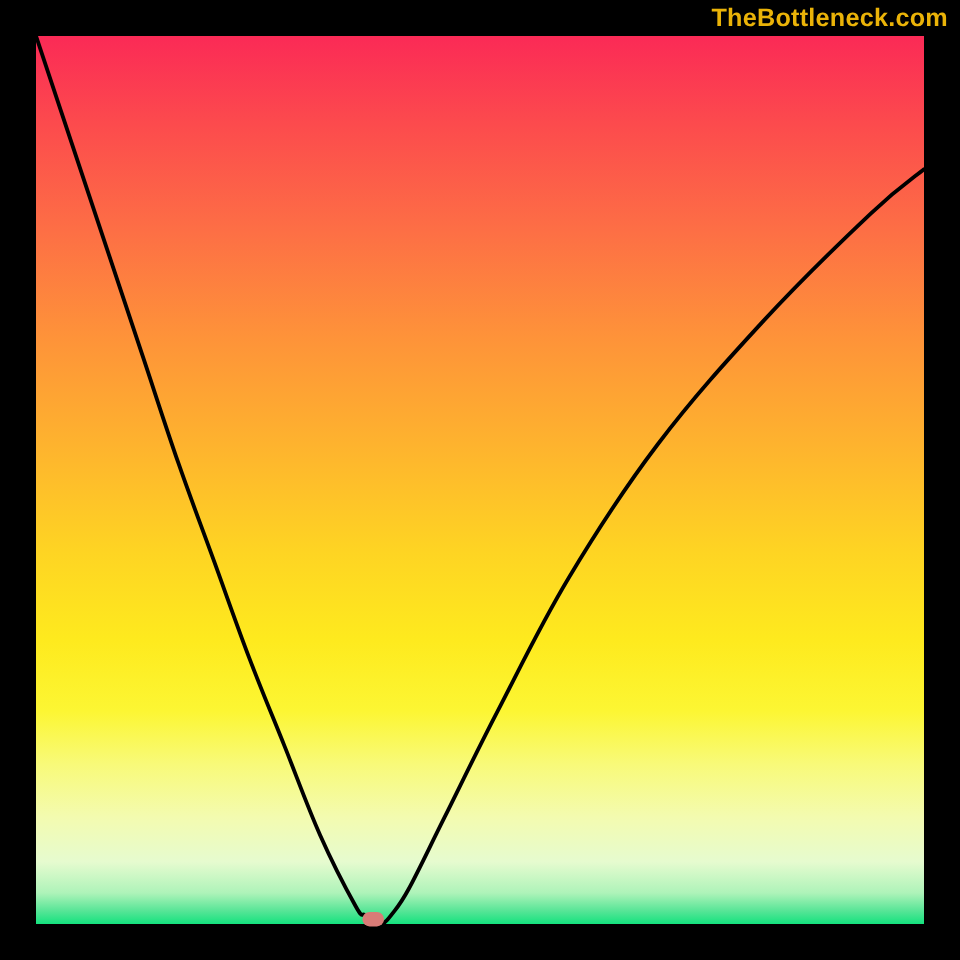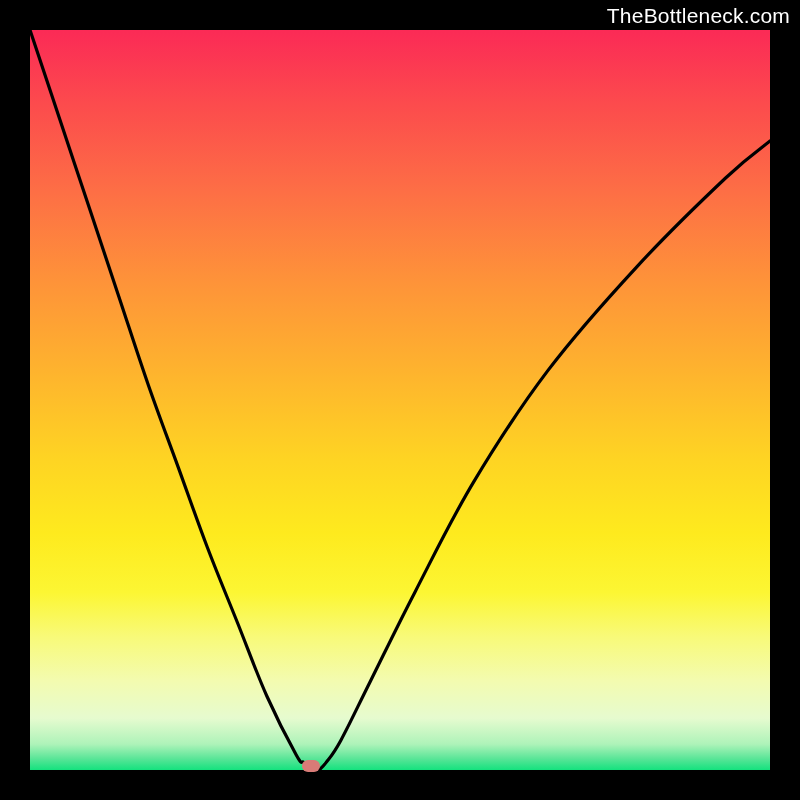--- a/index.html
+++ b/index.html
@@ -56,24 +56,24 @@
     width: 18px;
     height: 12px;
     border-radius: 6px;
     background: #d97b77;
     transform: translate(-50%, -50%);
   }
   .watermark {
     position: absolute;
     top: 4px;
     right: 10px;
-    color: #ffffff;
+    color: #eab308;
     font-size: 21px;
     letter-spacing: 0.2px;
-    font-weight: 400;
+    font-weight: 700;
   }
 </style>
 </head>
 <body>
 
 <div class="frame">
 
   <div class="plot-area"></div>
 
   <svg class="curve-svg" viewBox="0 0 740 740" preserveAspectRatio="none">

